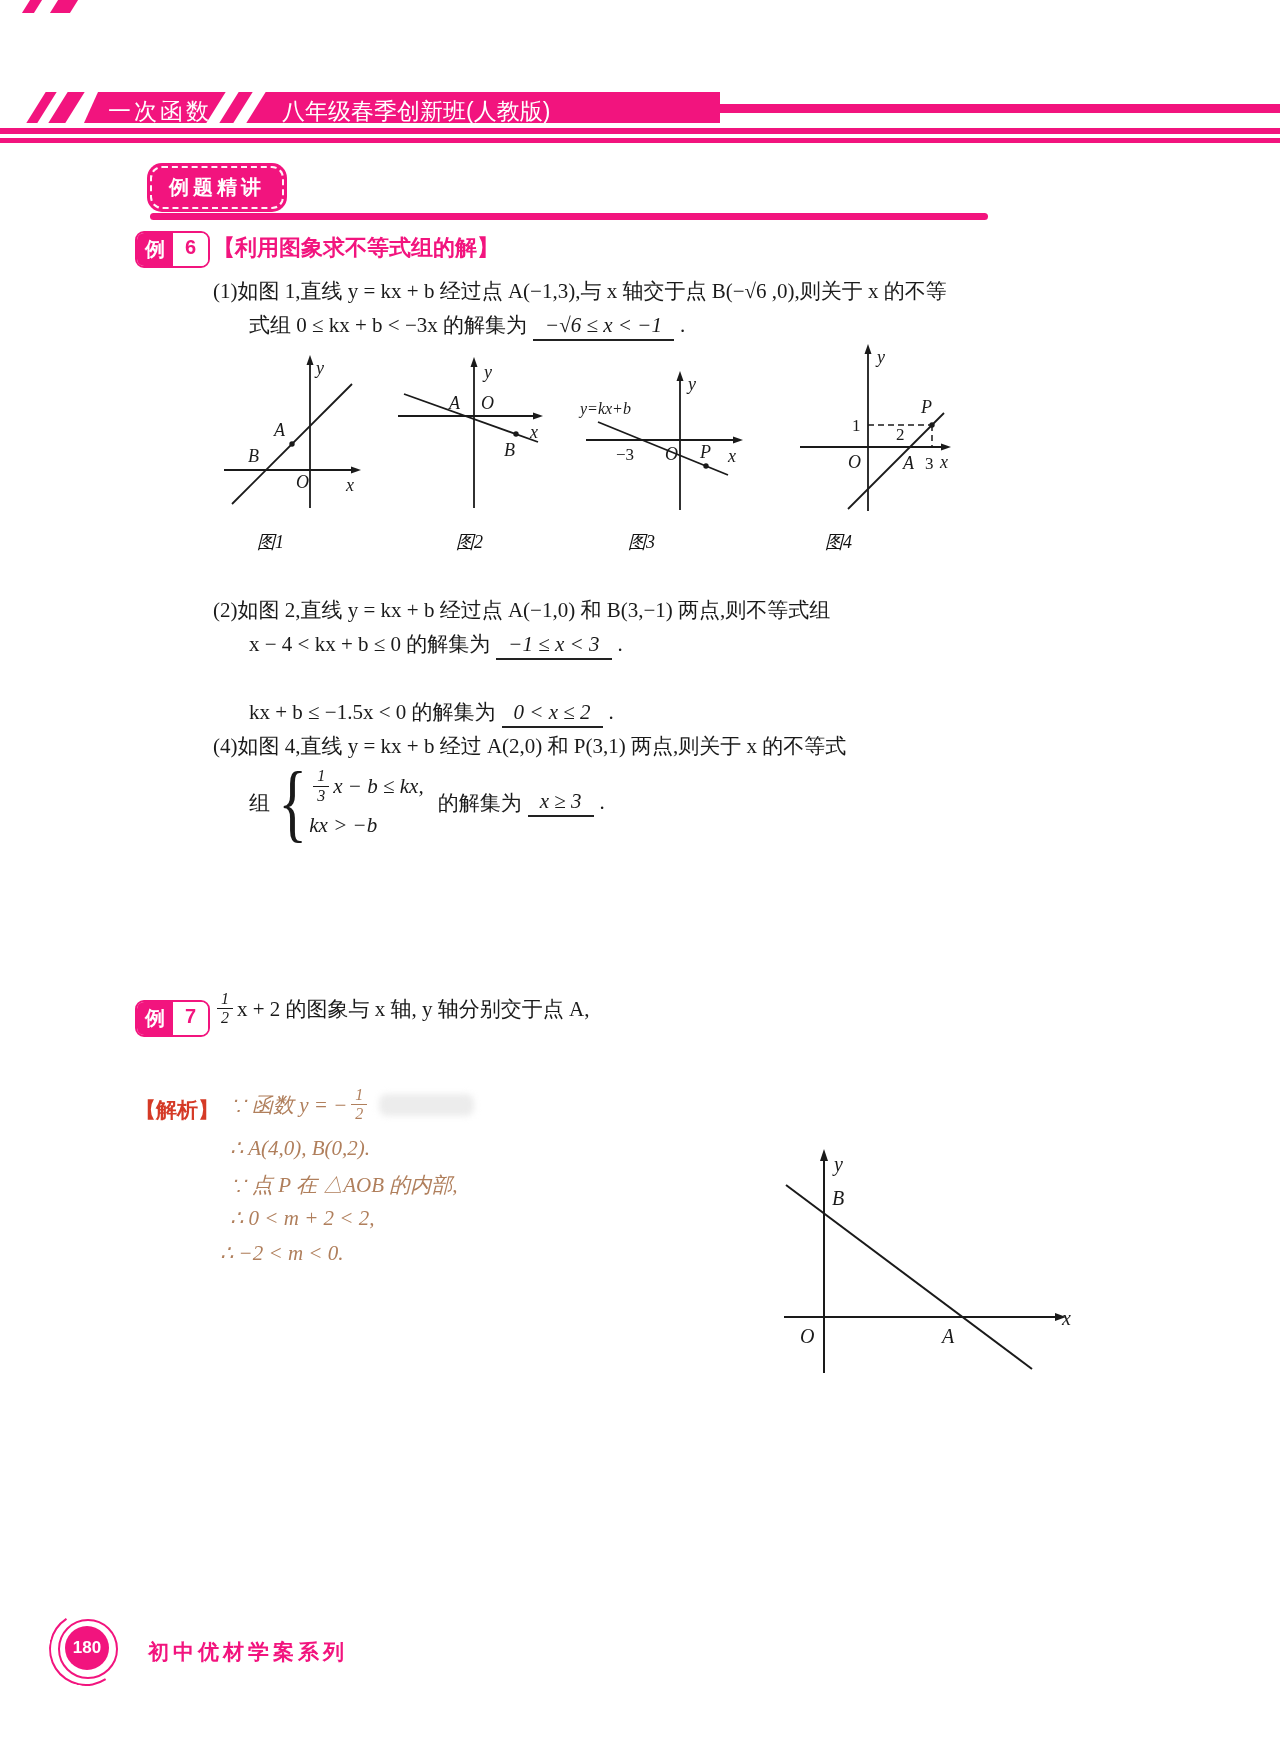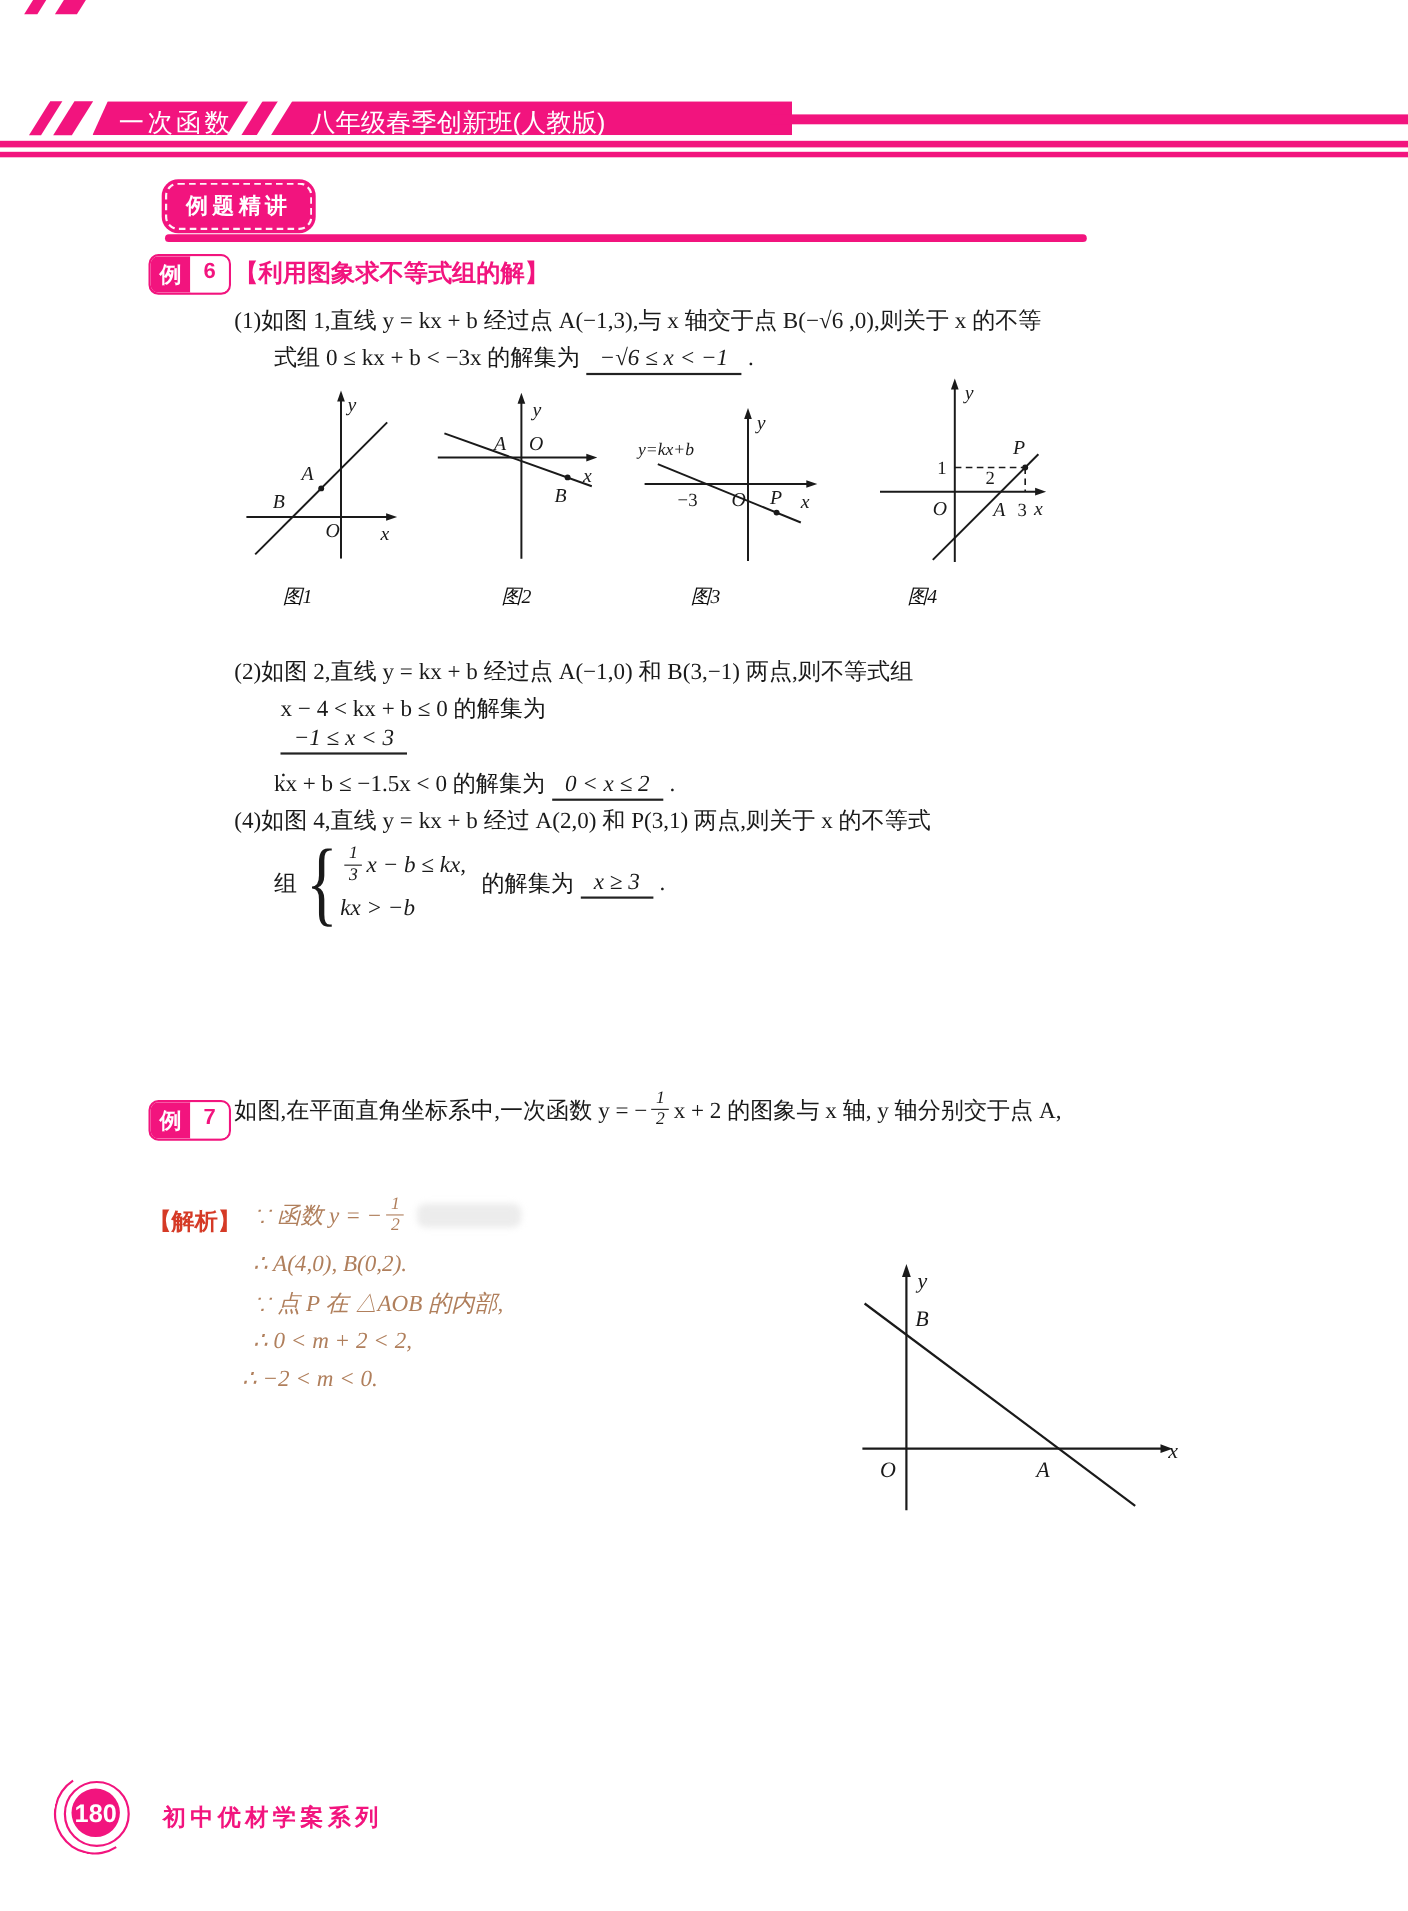--- a/index.html
+++ b/index.html
@@ -46,21 +46,21 @@
   .eq-lab { font-family:"Liberation Serif", serif; font-style:italic; font-size:16px; }
   .big { font-size:20px; }
   
   .ana-label { position:absolute; color:#d53a26; font-size:21px; font-weight:bold; }
   .sol { position:absolute; font-family:"Liberation Serif", serif; font-style:italic; font-size:21px; color:#b07f5c; white-space:nowrap; }
   .smear { display:inline-block; width:95px; height:22px; margin-left:8px; background:#ececec; filter:blur(3px); border-radius:8px; }
   
   .badge-ring { position:absolute; left:58px; top:1619px; width:56px; height:56px; border:2px solid #f2147e; border-radius:50%; }
   .badge-arc  { position:absolute; left:49px; top:1612px; width:70px; height:70px; border:2px solid transparent; border-left-color:#f2147e; border-bottom-color:#f2147e; border-radius:50%; transform:rotate(12deg); }
   .badge-circle { position:absolute; left:65px; top:1626px; width:44px; height:44px; background:#f2147e; border-radius:50%;
-                  color:#fff; font-size:23px; font-weight:bold; display:flex; align-items:center; justify-content:center; }
+                  color:#fff; font-size:17px; font-weight:bold; display:flex; align-items:center; justify-content:center; }
   .series { position:absolute; left:148px; top:1638px; color:#f2147e; font-size:21px; font-weight:bold; letter-spacing:4px; }
 </style>
 </head>
 <body>
 
 <div class="page">
 
   <div class="mark" style="left:26px;top:0;width:12px;height:13px;"></div>
   <div class="mark" style="left:54px;top:0;width:20px;height:13px;"></div>
 
@@ -159,21 +159,21 @@
       <text class="it" x="131" y="76">P</text>
       <text class="it" x="58" y="131">O</text>
       <text class="it" x="113" y="132">A</text>
       <text class="num-lab" x="135" y="132">3</text>
       <text class="it" x="150" y="131">x</text>
     </svg>
   </div>
   <div class="fig-cap" style="left:825px;">图4</div>
 
   <div class="t" style="left:213px;top:596px;">(2)如图 2,直线 y = kx + b 经过点 A(−1,0) 和 B(3,−1) 两点,则不等式组</div>
-  <div class="t row" style="left:249px;top:630px;flex-direction:column;">
+  <div class="t row" style="left:249px;top:630px;">
     <span>x − 4 &lt; kx + b ≤ 0 的解集为</span>
     <span class="ans">−1 ≤ x &lt; 3</span>
     <span>.</span>
   </div>
 
   <div class="t row" style="left:249px;top:698px;">
     <span>kx + b ≤ −1.5x &lt; 0 的解集为</span>
     <span class="ans">0 &lt; x ≤ 2</span>
     <span>.</span>
   </div>
@@ -195,21 +195,20 @@
     <span class="sys-post">的解集为</span>
     <span class="ans">x ≥ 3</span>
     <span>.</span>
   </div>
 
   <div class="ex-badge" style="left:135px;top:1000px;">
     <span class="lbl">例</span>
     <span class="num">7</span>
   </div>
   <div class="t rowc" style="left:213px;top:990px;">
-    <span>如图,在平面直角坐标系中,一次函数 y = −</span>
     <span class="frac">
       <span class="fn">1</span>
       <span>2</span>
     </span>
     <span>x + 2 的图象与 x 轴, y 轴分别交于点 A,</span>
   </div>
 
   <div class="ana-label" style="left:135px;top:1096px;">【解析】</div>
   <div class="sol rowc" style="left:230px;top:1086px;">
     <span>∵ 函数 y = −</span>

